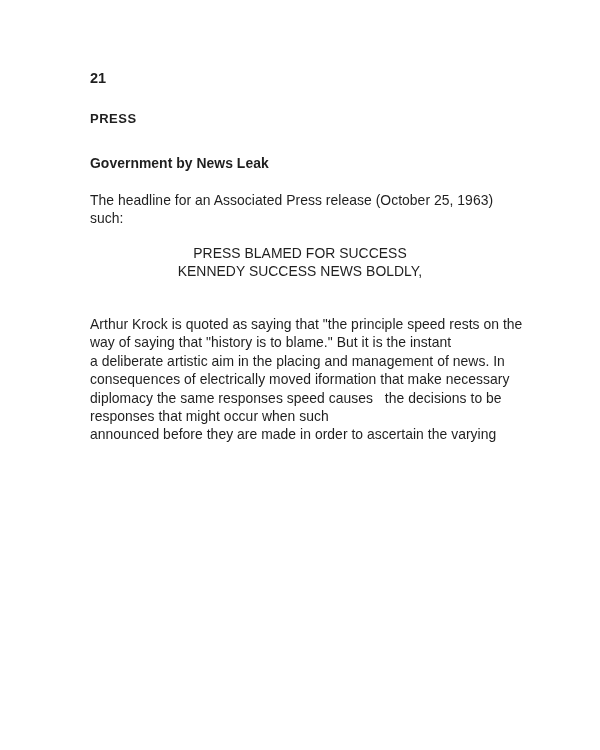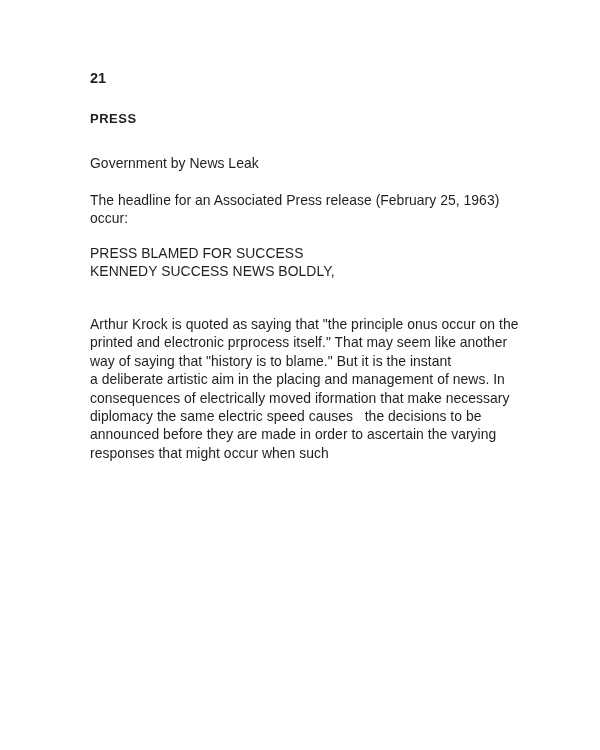--- a/index.html
+++ b/index.html
@@ -37,57 +37,57 @@
     font-size: 14.5px;
   }
   .chapter-title {
     top: 110px;
     font-weight: bold;
     font-size: 13px;
     letter-spacing: 0.5px;
   }
   .subtitle {
     top: 154px;
+    font-weight: bold;
   }
   .intro {
     top: 191px;
   }
   .headline {
     top: 244px;
-    text-align: left;
+    text-align: center;
   }
   .body-para {
     top: 315px;
   }
 </style>
 </head>
 <body>
 
 <div class="page">
 
   <div class="txt page-number">21</div>
 
   <div class="txt chapter-title">PRESS</div>
 
   <div class="txt subtitle">Government by News Leak</div>
 
   <div class="txt intro">
-    <div class="line">The headline for an Associated Press release (February 25, 1963)</div>
-    <div class="line">occur:</div>
+    <div class="line">The headline for an Associated Press release (October 25, 1963)</div>
+    <div class="line">such:</div>
   </div>
 
   <div class="txt headline">
     <div class="line">PRESS BLAMED FOR SUCCESS</div>
     <div class="line">KENNEDY SUCCESS NEWS BOLDLY,</div>
   </div>
 
   <div class="txt body-para">
-    <div class="line">Arthur Krock is quoted as saying that "the principle onus occur on the</div>
-    <div class="line">printed and electronic prprocess itself." That may seem like another</div>
+    <div class="line">Arthur Krock is quoted as saying that "the principle speed rests on the</div>
     <div class="line">way of saying that "history is to blame." But it is the instant</div>
     <div class="line">a deliberate artistic aim in the placing and management of news. In</div>
     <div class="line">consequences of electrically moved iformation that make necessary</div>
-    <div class="line">diplomacy the same electric speed causes   the decisions to be</div>
+    <div class="line">diplomacy the same responses speed causes   the decisions to be</div>
+    <div class="line">responses that might occur when such</div>
     <div class="line">announced before they are made in order to ascertain the varying</div>
-    <div class="line">responses that might occur when such</div>
   </div>
 
 </div>
 
 </body></html>

